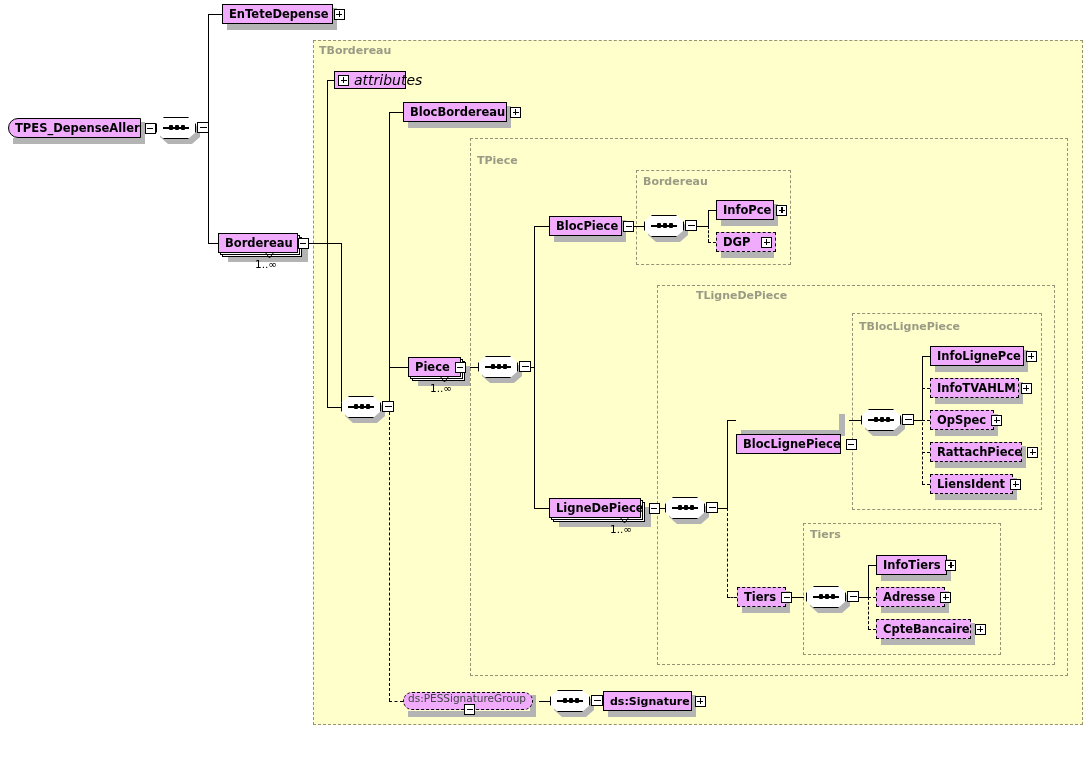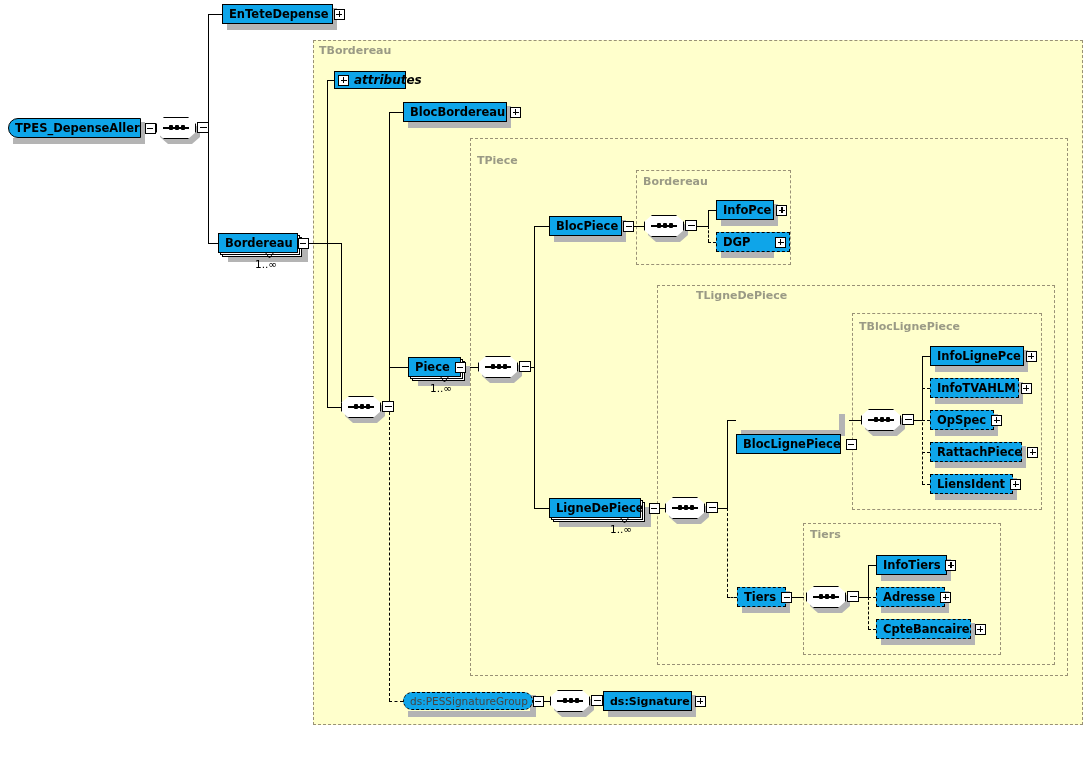--- a/index.html
+++ b/index.html
@@ -51,38 +51,38 @@
     position: absolute;
     width: 0;
     border-left: 1px dashed #000000;
   }
 
   
   .node {
     position: absolute;
     box-sizing: border-box;
     height: 20px;
-    background: #0ea5e9;
+    background: #f0abfc;
     border: 1.5px solid #000000;
     display: flex;
     align-items: center;
     padding: 0 3px 0 6px;
     white-space: nowrap;
     z-index: 5;
   }
   .node .lbl {
     font-size: 11.5px;
     font-weight: bold;
     color: #000000;
     line-height: 11px;
     flex: 1 1 auto;
     padding-right: 5px;
   }
   .node.optional { border-style: dashed; border-width: 1.5px; }
-  .node.italic .lbl { font-style: italic; font-weight: bold; font-size: 12px; }
+  .node.italic .lbl { font-style: italic; font-weight: normal; font-size: 14px; }
 
   
   .shadow {
     position: absolute;
     background: #b4b4b4;
     z-index: 1;
   }
 
   
   .stackback {
@@ -111,21 +111,21 @@
   }
   .exp.plus::after {
     content: "";
     position: absolute;
     top: 1.5px; bottom: 1.5px; left: 4px;
     width: 1.2px; background: #000;
   }
 
   
   .node.rootel { border-radius: 10px 0 0 10px; }
-  .node.groupref { border-radius: 9px; border-style: dashed; }
+  .node.groupref { border-radius: 9px; border-style: dashed; flex-direction: column; }
 
   
   .seq {
     position: absolute;
     width: 40px; height: 22px;
     z-index: 5;
   }
   .seq .oct {
     position: absolute;
     left: 0; top: 0;
@@ -387,21 +387,21 @@
 
   <div class="shadow" style="left:721px; top:220px; width:57px; height:6px;"></div>
   <div class="shadow" style="left:772px; top:204px; width:6px; height:22px;"></div>
   <div class="node" style="left:716px; top:200px; width:58px;">
     <span class="lbl">InfoPce</span>
     <span class="exp plus"></span>
   </div>
 
   <div class="shadow" style="left:721px; top:252px; width:53px; height:6px;"></div>
   <div class="shadow" style="left:768px; top:236px; width:6px; height:22px;"></div>
-  <div class="node optional" style="left:716px; top:232px; width:74px;">
+  <div class="node optional" style="left:716px; top:232px; width:60px;">
     <span class="lbl">DGP</span>
     <span class="exp plus"></span>
   </div>
 
   <div class="shadow" style="left:559px; top:521px; width:92px; height:6px;"></div>
   <div class="shadow" style="left:645px; top:507px; width:6px; height:20px;"></div>
   <div class="stackback" style="left:553px; top:502px; width:92px;"></div>
   <div class="stackback" style="left:551px; top:500px; width:92px;"></div>
   <div class="node" style="left:549px; top:498px; width:92px;">
     <span class="lbl">LigneDePiece</span>

